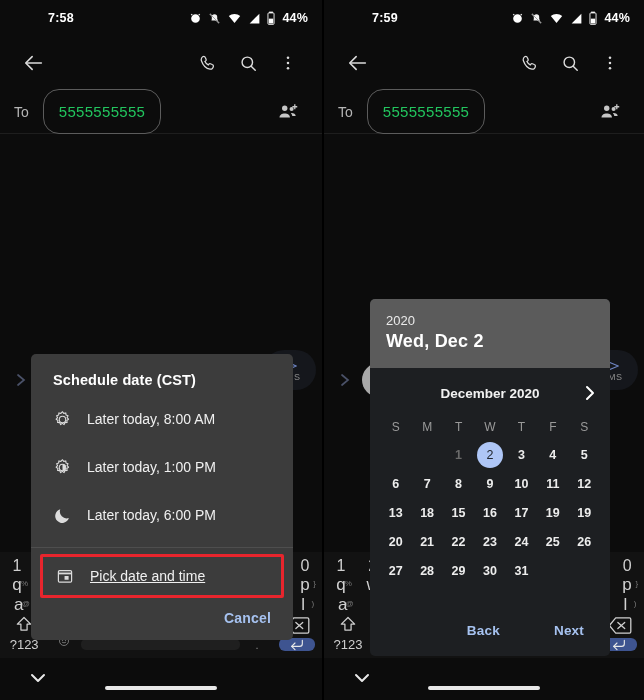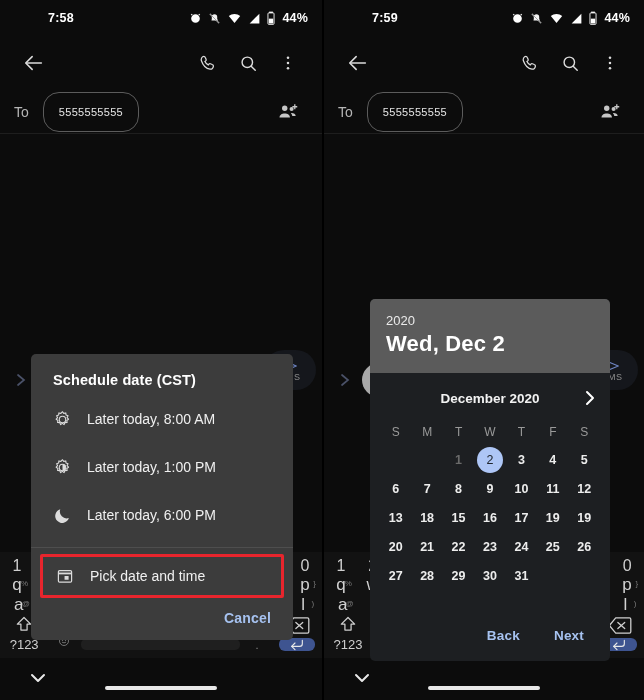--- a/index.html
+++ b/index.html
@@ -57,22 +57,22 @@
     position: absolute; top: 90px; left: 0; right: 0; height: 44px;
     display: flex; align-items: center;
     padding: 0 14px;
     border-bottom: 1px solid #1e1e1e;
   }
   .to-label { color: #b6b6b6; font-size: 14px; margin-right: 14px; }
   .chip {
     border: 1px solid #5c5c5c;
     border-radius: 16px;
     padding: 13px 15px;
-    color: #e5e5e5;
-    font-size: 11px;
+    color: #22c55e;
+    font-size: 15px;
     letter-spacing: .3px;
   }
   .torow .spacer { flex: 1; }
 
   
   .body { position: absolute; top: 134px; left: 0; right: 0; bottom: 0; background: #0c0c0c; }
 
   
   .composer {
     position: absolute; left: 0; right: 0; top: 210px; height: 72px;
@@ -168,39 +168,39 @@
   .sched-div { height: 1px; background: #4e4e4e; margin: 8px 0 0; }
   .sched-pick {
     position: relative;
     display: flex; align-items: center;
     height: 44px; margin: 6px 9px 2px;
     padding: 0 13px;
     border: 3px solid #e8252d;
     border-radius: 2px;
   }
   .sched-pick .oi { width: 34px; display: flex; align-items: center; color: #dcdcdc; }
-  .sched-pick .ol { font-size: 14px; color: #f0f0f0; }
+  .sched-pick .ol { font-size: 14px; color: #f0f0f0; text-decoration: underline; }
   .sched-cancel {
     display: flex; justify-content: flex-end;
     padding: 10px 22px 8px;
   }
   .sched-cancel span { color: #a6c2f0; font-size: 14px; font-weight: bold; letter-spacing: .2px; }
 
   
   .datepicker {
     position: absolute;
     left: 46px; top: 165px; width: 240px;
     background: #1d1f22;
     border-radius: 5px;
     overflow: hidden;
     color: #fff;
   }
   .dp-head { background: #5b5b5b; padding: 14px 16px 16px; }
   .dp-year { font-size: 13px; color: #eaeaea; margin-bottom: 3px; }
-  .dp-date { font-size: 22px; font-weight: bold; color: #fff; letter-spacing: .2px; }
+  .dp-date { font-size: 18px; font-weight: bold; color: #fff; letter-spacing: .2px; }
   .dp-navrow {
     display: flex; align-items: center; justify-content: center;
     height: 42px; position: relative; margin-top: 4px;
   }
   .dp-month { font-size: 13.5px; font-weight: bold; color: #f2f2f2; }
   .dp-next { position: absolute; right: 14px; color: #fff; display: flex; }
   .dp-grid { padding: 0 10px 4px; }
   .dp-row { display: flex; }
   .dp-cell {
     flex: 1; height: 29px;
@@ -211,21 +211,21 @@
   .dp-cell.empty { color: transparent; }
   .dp-cell.dim { color: #6a6a6a; }
   .dp-cell .sel {
     width: 26px; height: 26px; border-radius: 50%;
     background: #aec6f6; color: #20252d;
     display: flex; align-items: center; justify-content: center;
     font-weight: normal;
   }
   .dp-actions {
     display: flex; justify-content: flex-end;
-    gap: 10px;
+    gap: 30px;
     padding: 30px 14px 14px;
   }
   .dp-actions span {
     color: #a6c2f0; font-size: 13.5px; font-weight: bold;
     padding: 4px 12px; letter-spacing: .2px;
   }
 </style>
 </head>
 <body>
 

